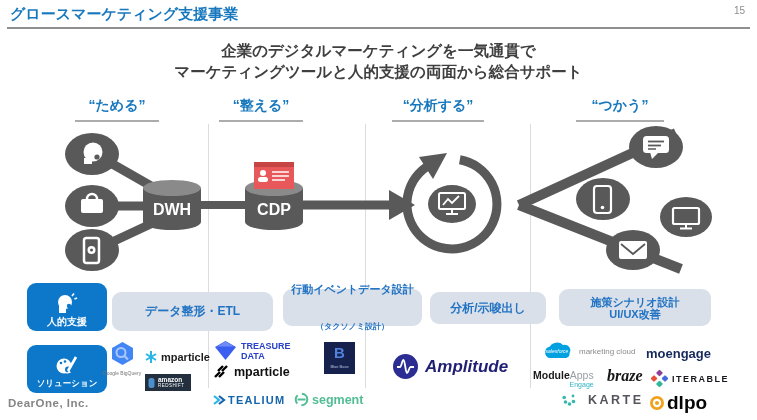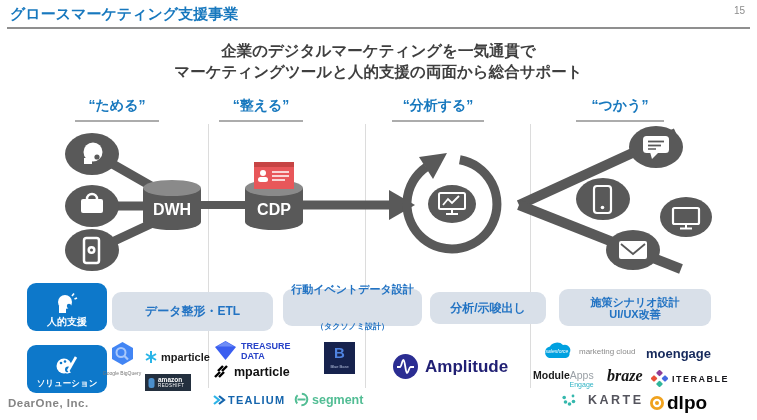--- a/index.html
+++ b/index.html
@@ -254,21 +254,21 @@
   </div>
 
   <div class="abs logo" style="left:294px;top:392px;gap:3px;">
     <svg width="15" height="15" viewBox="0 0 15 15">
       <circle cx="7.5" cy="7.5" r="5.8" fill="none" stroke="#52bd94" stroke-width="2" stroke-dasharray="9 4.5"></circle>
       <line x1="3.5" y1="7.5" x2="11.5" y2="7.5" stroke="#52bd94" stroke-width="2"></line>
     </svg>
     <span style="font-size:12.5px;font-weight:600;color:#52bd94;">segment</span>
   </div>
 
-  <div class="abs logo" style="left:392px;top:353px;gap:6px;">
+  <div class="abs logo" style="left:392px;top:353px;gap:6px;font-style:italic;">
     <svg width="27" height="27" viewBox="0 0 27 27">
       <circle cx="13.5" cy="13.5" r="12.5" fill="#2b2d92"></circle>
       <path d="M5,14 h3 c1.5,0 2,-7 3.5,-7 s2,13 3.5,13 2,-6 3.5,-6 h3.5" stroke="#fff" stroke-width="1.8" fill="none"></path>
     </svg>
     <span style="font-size:17px;font-weight:bold;color:#201f73;">Amplitude</span>
   </div>
 
   <div class="abs logo" style="left:540px;top:340px;gap:3px;">
     <svg width="36" height="22" viewBox="0 0 36 22">
       <path d="M9,18 a6,6 0 0 1 1,-11.5 a7.5,6 0 0 1 13,-1.5 a5.5,5.5 0 0 1 6.5,8 a4.5,4.5 0 0 1 -3.5,5 z" fill="#00a1e0"></path>

